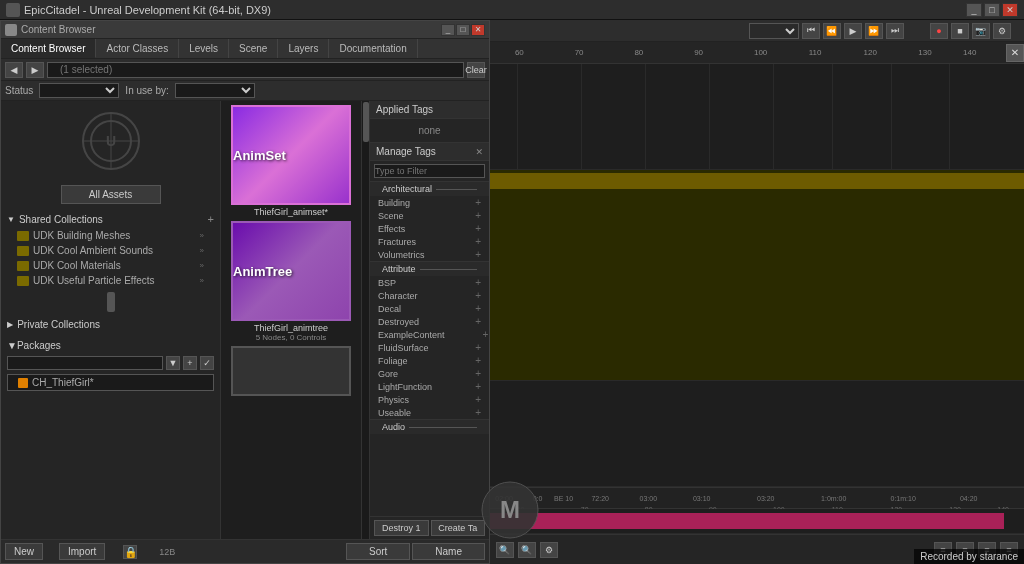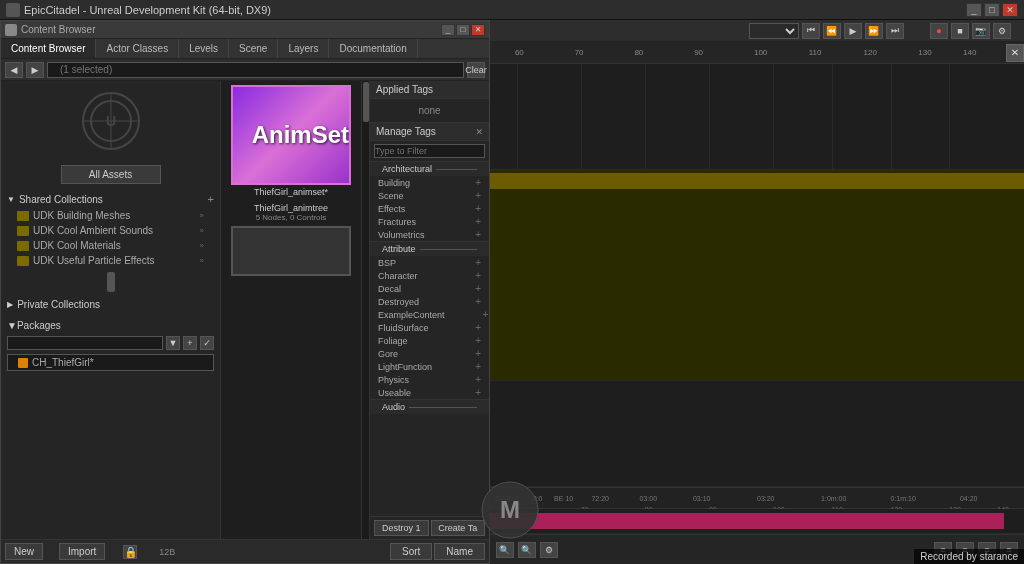--- a/index.html
+++ b/index.html
@@ -331,21 +331,21 @@
     .bottom-info {
       font-size: 9px;
       color: #888;
       margin: 0 4px;
     }
     .sort-btn {
       background: #3a3a3a;
       border: 1px solid #555;
       color: #ccc;
       font-size: 10px;
-      padding: 2px 11px;
+      padding: 2px 22px;
       cursor: pointer;
       display: flex;
       align-items: center;
       gap: 3px;
     }
 
     
     .asset-grid {
       flex: 1;
       overflow-y: auto;
@@ -361,22 +361,22 @@
       flex-direction: column;
       align-items: center;
       cursor: pointer;
     }
     .asset-thumb {
       width: 120px;
       height: 100px;
       border: 2px solid #555;
       display: flex;
       align-items: center;
-      justify-content: flex-end;
-      font-size: 24px;
+      justify-content: flex-start;
+      font-size: 13px;
       font-weight: bold;
       color: white;
       text-shadow: 1px 1px 3px rgba(0,0,0,0.8);
       position: relative;
       overflow: hidden;
     }
     .asset-thumb.animset {
       background: linear-gradient(135deg, #8a2be2, #da70d6, #9932cc);
       border-color: #da70d6;
     }
@@ -713,20 +713,26 @@
       <div class="cb-tab">Documentation</div>
     </div>
 
     <div class="cb-toolbar">
       <div class="cb-toolbar-btn">◀</div>
       <div class="cb-toolbar-btn">▶</div>
       <input class="cb-search-box" type="text" placeholder="(1 selected)" style="">
       <div class="cb-toolbar-btn">Clear</div>
     </div>
 
+    <div class="filter-row">
+      <span>Status</span>
+      <select class="filter-dropdown"></select>
+      <span>In use by:</span>
+      <select class="filter-dropdown"></select>
+    </div>
 
     <div class="cb-main">
 
       <div class="cb-sidebar">
 
         <div class="sidebar-logo">
           <svg viewBox="0 0 60 60" xmlns="http://www.w3.org/2000/svg">
             <circle cx="30" cy="30" r="28" fill="none" stroke="#666" stroke-width="2"></circle>
             <circle cx="30" cy="30" r="20" fill="none" stroke="#666" stroke-width="2"></circle>
             <line x1="30" y1="2" x2="30" y2="58" stroke="#666" stroke-width="1"></line>
@@ -795,20 +801,23 @@
       <div class="asset-grid">
 
         <div class="asset-item">
           <div class="asset-thumb animset">
             <span>AnimSet</span>
           </div>
           <span class="asset-label">ThiefGirl_animset*</span>
         </div>
 
         <div class="asset-item">
+          <div class="asset-thumb animtree">
+            <span>AnimTree</span>
+          </div>
           <span class="asset-label">ThiefGirl_animtree</span>
           <span class="asset-sublabel">5 Nodes, 0 Controls</span>
         </div>
 
         <div class="asset-item">
           <div class="asset-thumb texture" style="width:120px;height:50px;background:#333;">
           </div>
         </div>
       </div>
 

